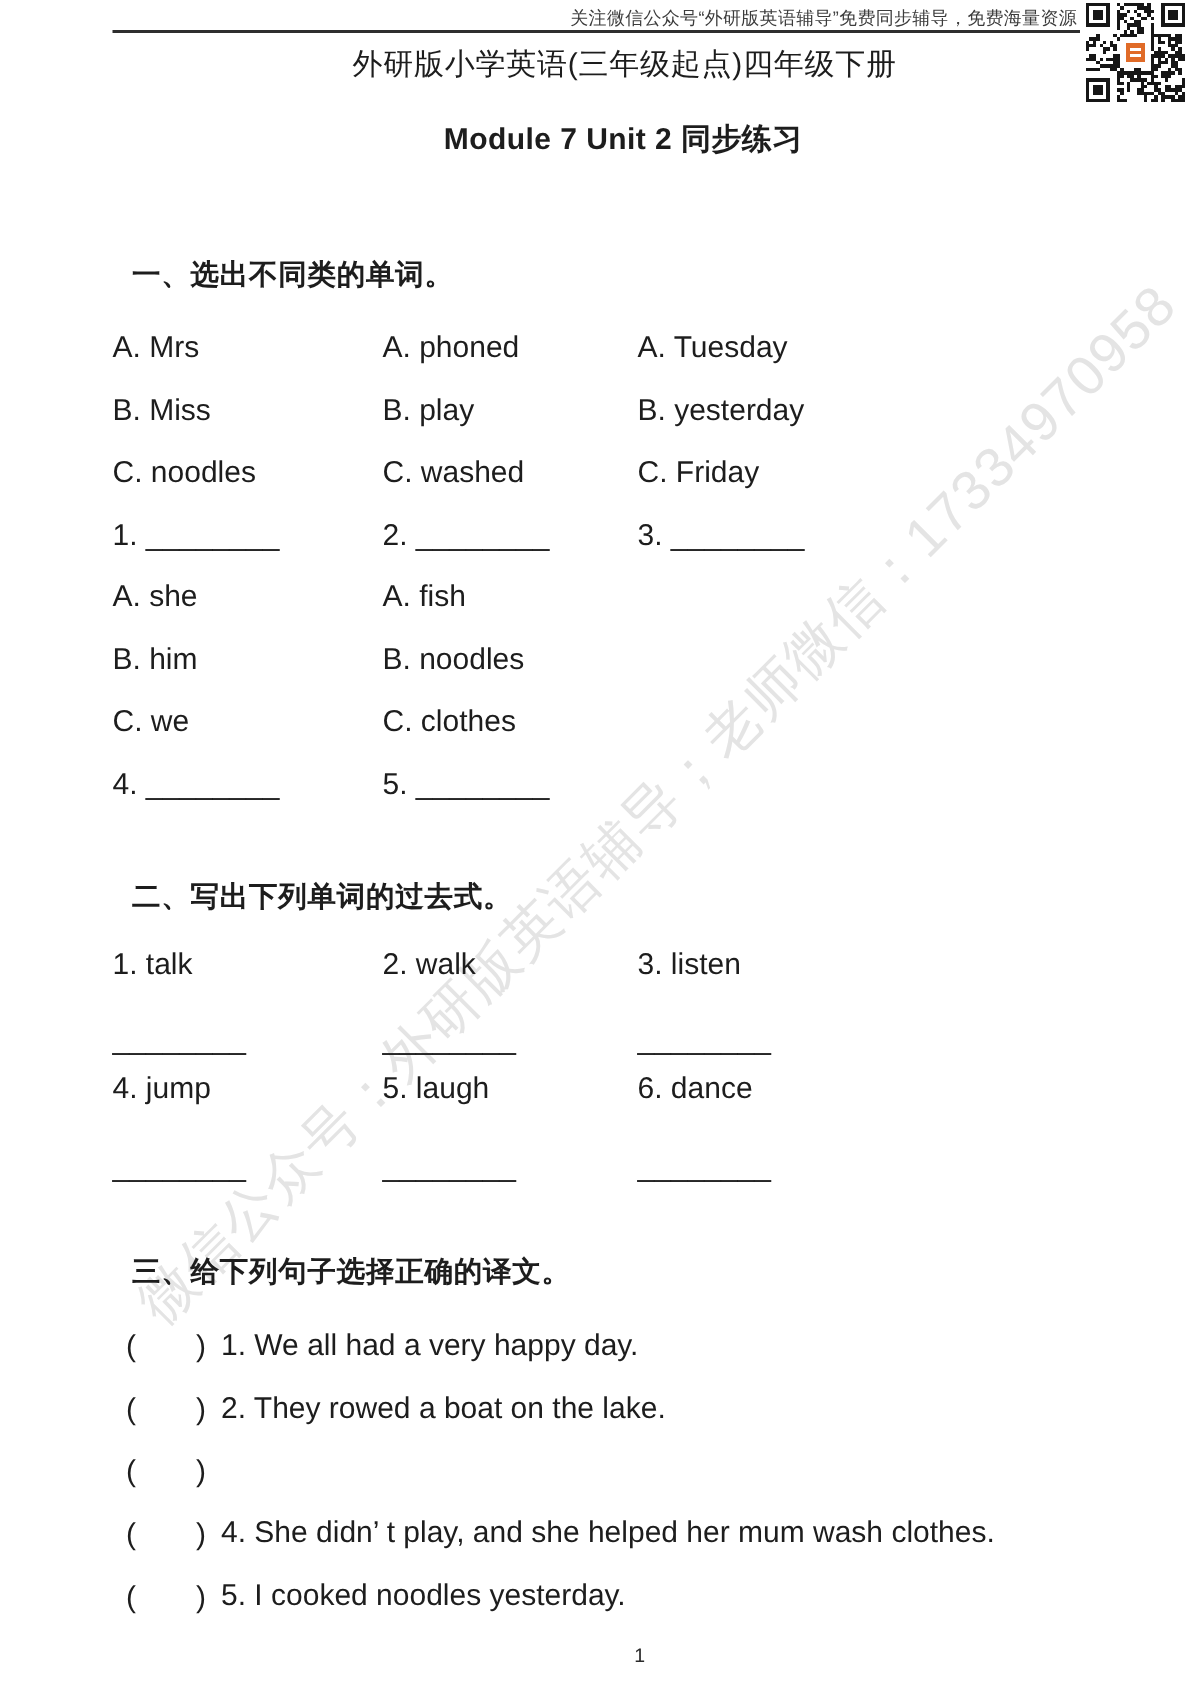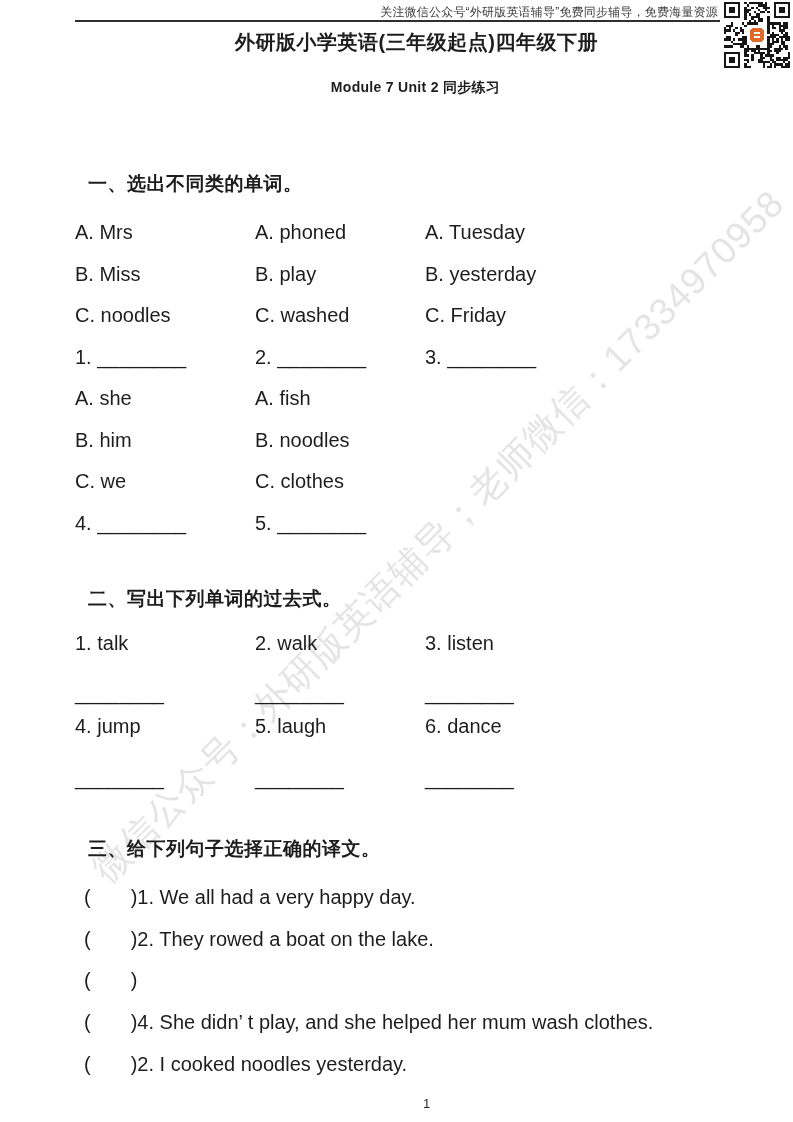--- a/index.html
+++ b/index.html
@@ -16,25 +16,25 @@
   .header-rule{
     position:absolute;top:20px;left:75px;width:645px;height:0;
     border-top:2px solid #2e2e2e;
   }
   .qr{
     position:absolute;top:2px;right:3px;width:66px;height:66px;line-height:0;
   }
   
   .doc-title{
     position:absolute;top:29px;left:0;width:100%;box-sizing:border-box;padding-left:40px;
-    text-align:center;font-size:20px;font-weight:bold;letter-spacing:.5px;
+    text-align:center;font-size:20px;font-weight:normal;letter-spacing:.5px;
   }
   .doc-subtitle{
     position:absolute;top:79px;left:0;width:100%;box-sizing:border-box;padding-left:38px;
-    text-align:center;font-size:14px;font-weight:bold;letter-spacing:.3px;
+    text-align:center;font-size:20px;font-weight:bold;letter-spacing:.3px;
   }
   
   .watermark{
     position:absolute;left:-25px;top:550px;width:850px;
     text-align:center;font-size:37px;color:#e4e4e4;white-space:nowrap;
     transform:rotate(-45deg);transform-origin:center;letter-spacing:1px;
     pointer-events:none;z-index:0;
   }
   
   .sec-heading{
@@ -52,21 +52,21 @@
   .s2-row{
     position:absolute;left:75px;right:40px;line-height:28px;
   }
   .s3-list{
     position:absolute;left:84px;top:877px;right:30px;
     display:grid;grid-auto-rows:41.6px;align-items:center;
     font-size:20px;z-index:1;
   }
   .s3-item{display:flex;align-items:center;}
   .s3-bracket{white-space:pre;}
-  .s3-text{}
+  .s3-text{margin-left:10px;}
   .cell{white-space:nowrap;}
   
   .page-number{
     position:absolute;top:1096px;left:0;width:100%;box-sizing:border-box;padding-left:60px;
     text-align:center;font-size:13px;color:#2a2a2a;
   }
 </style>
 </head>
 <body>
 
@@ -421,17 +421,17 @@
   </div>
   <div class="s3-item">
     <span class="s3-bracket">(　　)</span>
   </div>
   <div class="s3-item">
     <span class="s3-bracket">(　　)</span>
     <span class="s3-text">4. She didn’ t play, and she helped her mum wash clothes.</span>
   </div>
   <div class="s3-item">
     <span class="s3-bracket">(　　)</span>
-    <span class="s3-text">2. I cooked noodles yesterday.</span>
+    <span class="s3-text">5. I cooked noodles yesterday.</span>
   </div>
 </div>
 
 <div class="page-number">1</div>
 
 </body></html>

